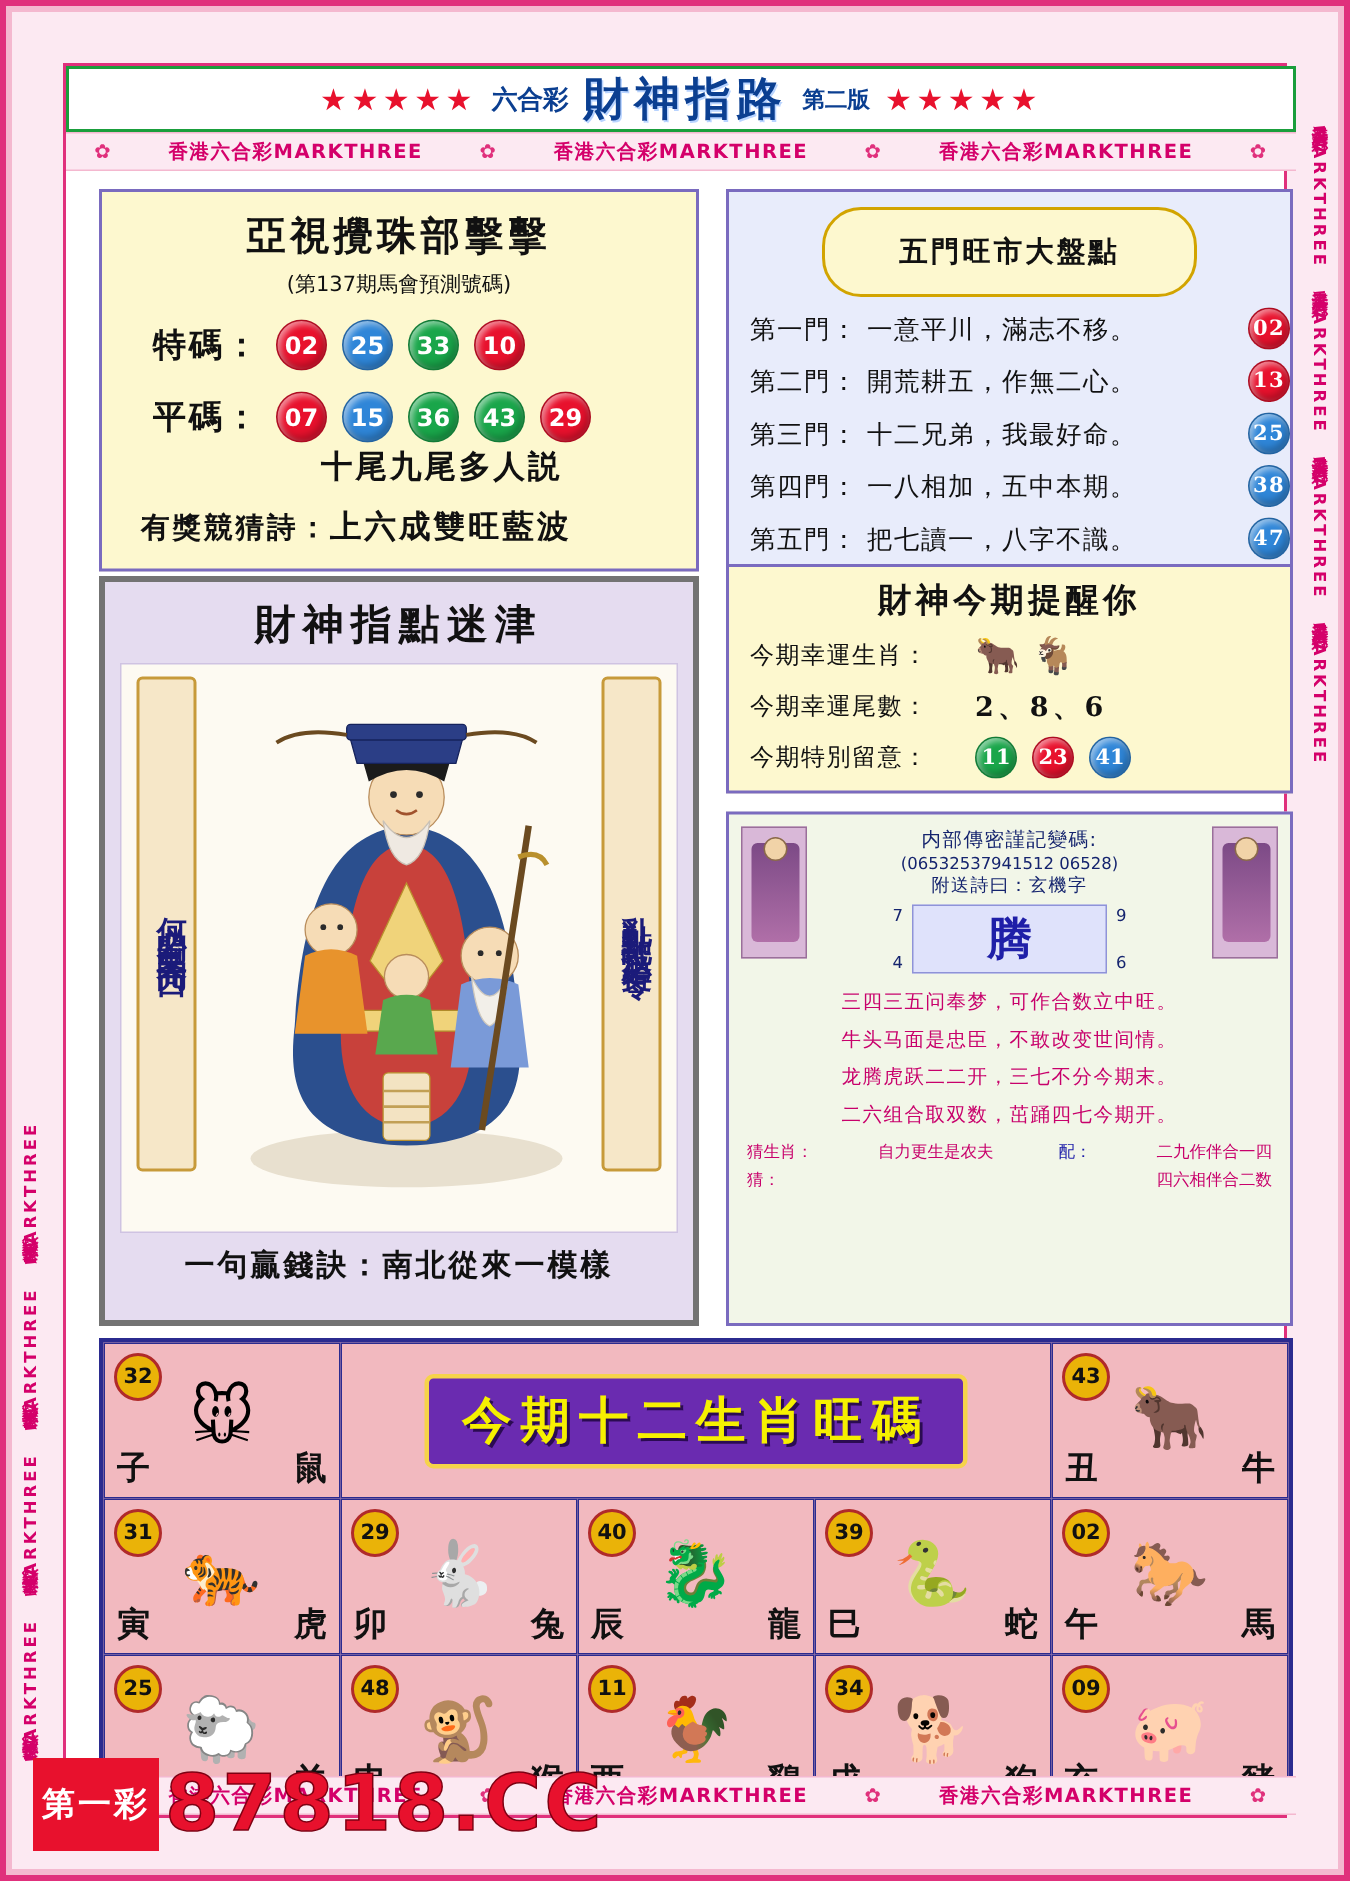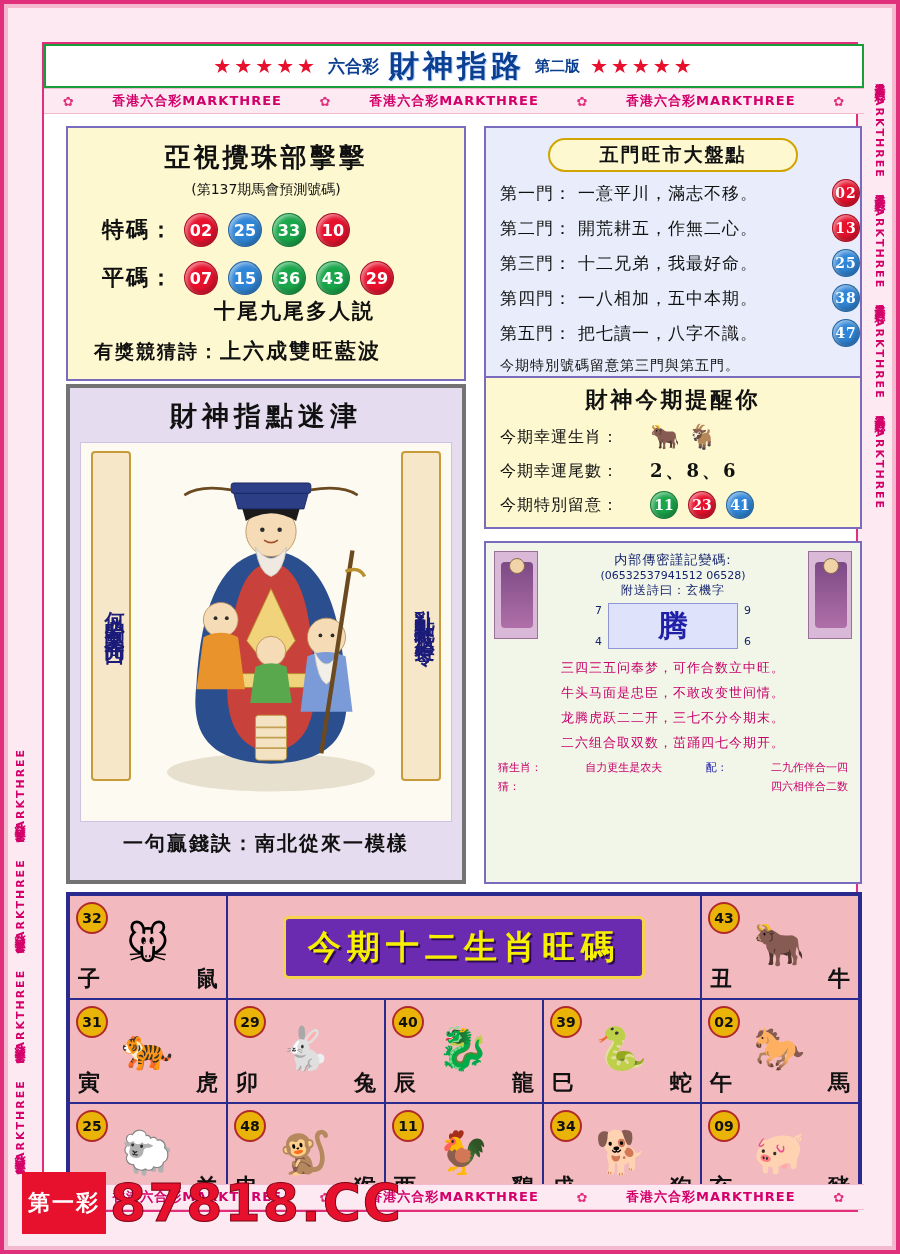--- a/index.html
+++ b/index.html
@@ -114,21 +114,21 @@
   .poem-line2 { margin:2px 0 0 146px; }
 
   
   #panel-gates {
     left:480px; top:122px; width:378px; height:255px;
     background:#e8ecfb; border:2px solid #7a6bbf;
   }
   .gates-title {
     width:250px; margin:10px auto 0; text-align:center;
     background:#fdf8cf; border:2px solid #d2a400; border-radius:26px;
-    font-size:19px; font-weight:bold; color:#111; padding:2px 0;
+    font-size:19px; font-weight:bold; color:#111; padding:15px 0;
     font-family:"DejaVu Serif","Liberation Serif",serif; letter-spacing:2px;
   }
   .gate-row {
     display:flex; align-items:center; margin:7px 0 0 14px;
     font-size:17px; color:#111; font-family:"DejaVu Serif","Liberation Serif",serif;
     letter-spacing:1px;
   }
   .gate-row .g-name { min-width:78px; }
   .gate-row .g-text { flex:1; }
   .gates-note {

